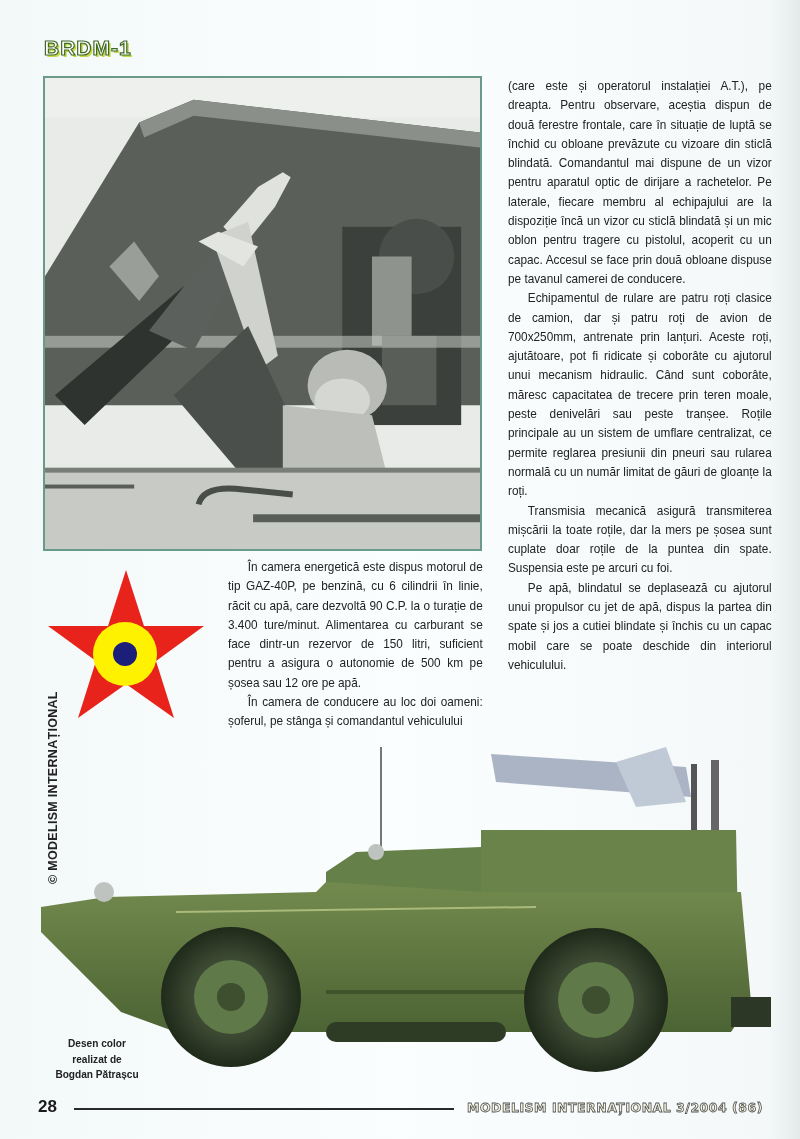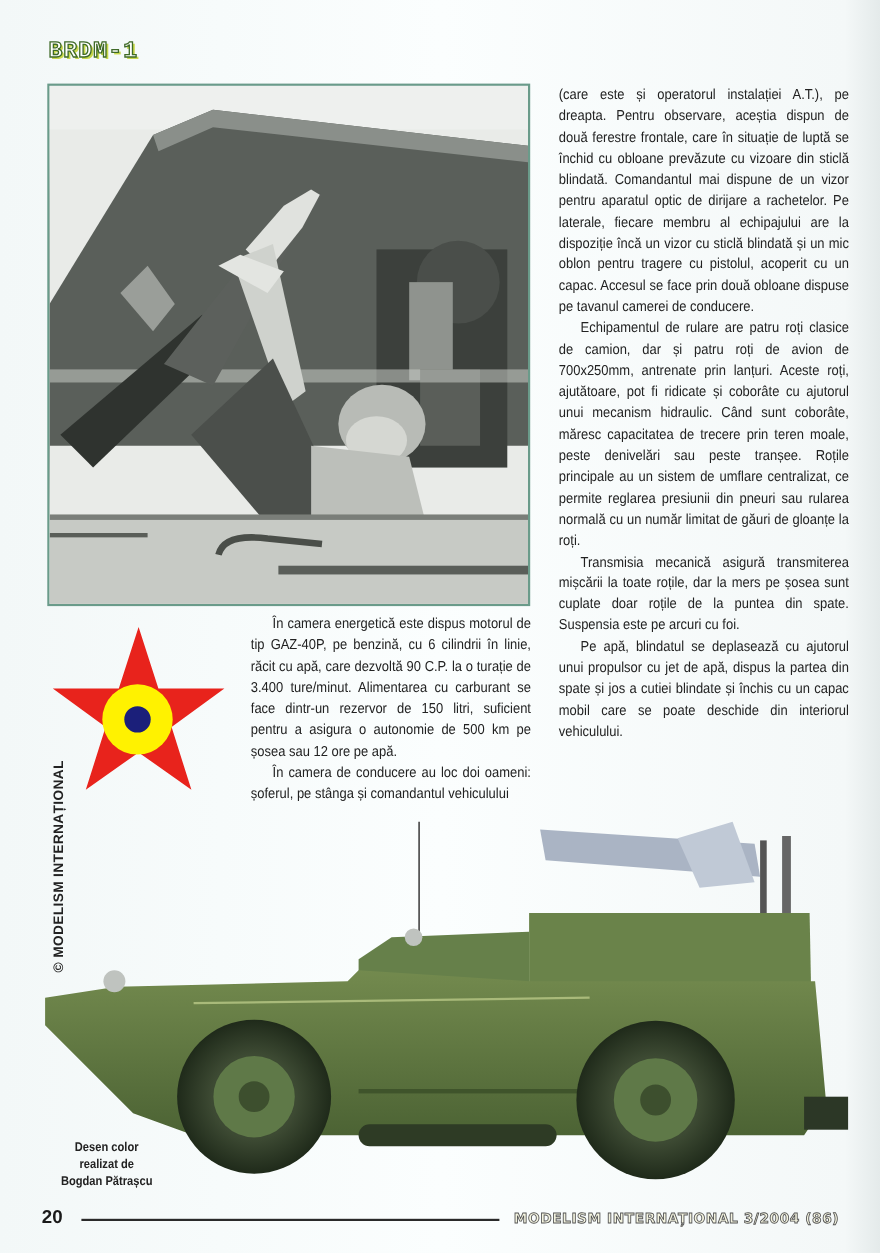--- a/index.html
+++ b/index.html
@@ -7,21 +7,21 @@
   body {
     background: #f6fbfb;
     position: relative;
     font-family: "Liberation Sans", sans-serif;
     color: #1e1e1e;
   }
   .page { position: absolute; inset: 0; background: linear-gradient(90deg,#f3f8f8 0%,#fbfefe 50%,#f4f8f8 96%,#e4eaea 100%); }
 
   .title {
     position: absolute; left: 44px; top: 36px;
-    font-family: Liberation Mono, monospace; font-weight: bold; font-size: 21px;
+    font-family: Liberation Sans, sans-serif; font-weight: bold; font-size: 21px;
     letter-spacing: 1px; color: #ffffff;
     -webkit-text-stroke: 1.2px #3f6a28;
     text-shadow: 2px 2px 0 #c8d84a;
   }
 
   .photo {
     position: absolute; left: 43px; top: 76px; width: 439px; height: 475px;
     border: 2px solid #6a9b8a; overflow: hidden;
     background: linear-gradient(180deg,#eef0ee 0%,#e4e6e4 12%,#8c908c 22%,#5a5e5a 45%,#4a4e4a 70%,#bfc2bd 82%,#d8dad6 100%);
   }
@@ -185,16 +185,16 @@
       <circle cx="570" cy="258" r="14" fill="#3d4f2e"></circle>
     </svg>
   </div>
 
   <div class="caption">
     <div>Desen color</div>
     <div>realizat de</div>
     <div>Bogdan Pătrașcu</div>
   </div>
 
-  <div class="footer-num">20</div>
+  <div class="footer-num">28</div>
   <div class="footer-rule"></div>
   <div class="footer-pub">MODELISM INTERNAȚIONAL 3/2004 (86)</div>
 </div>
 
 </body></html>

